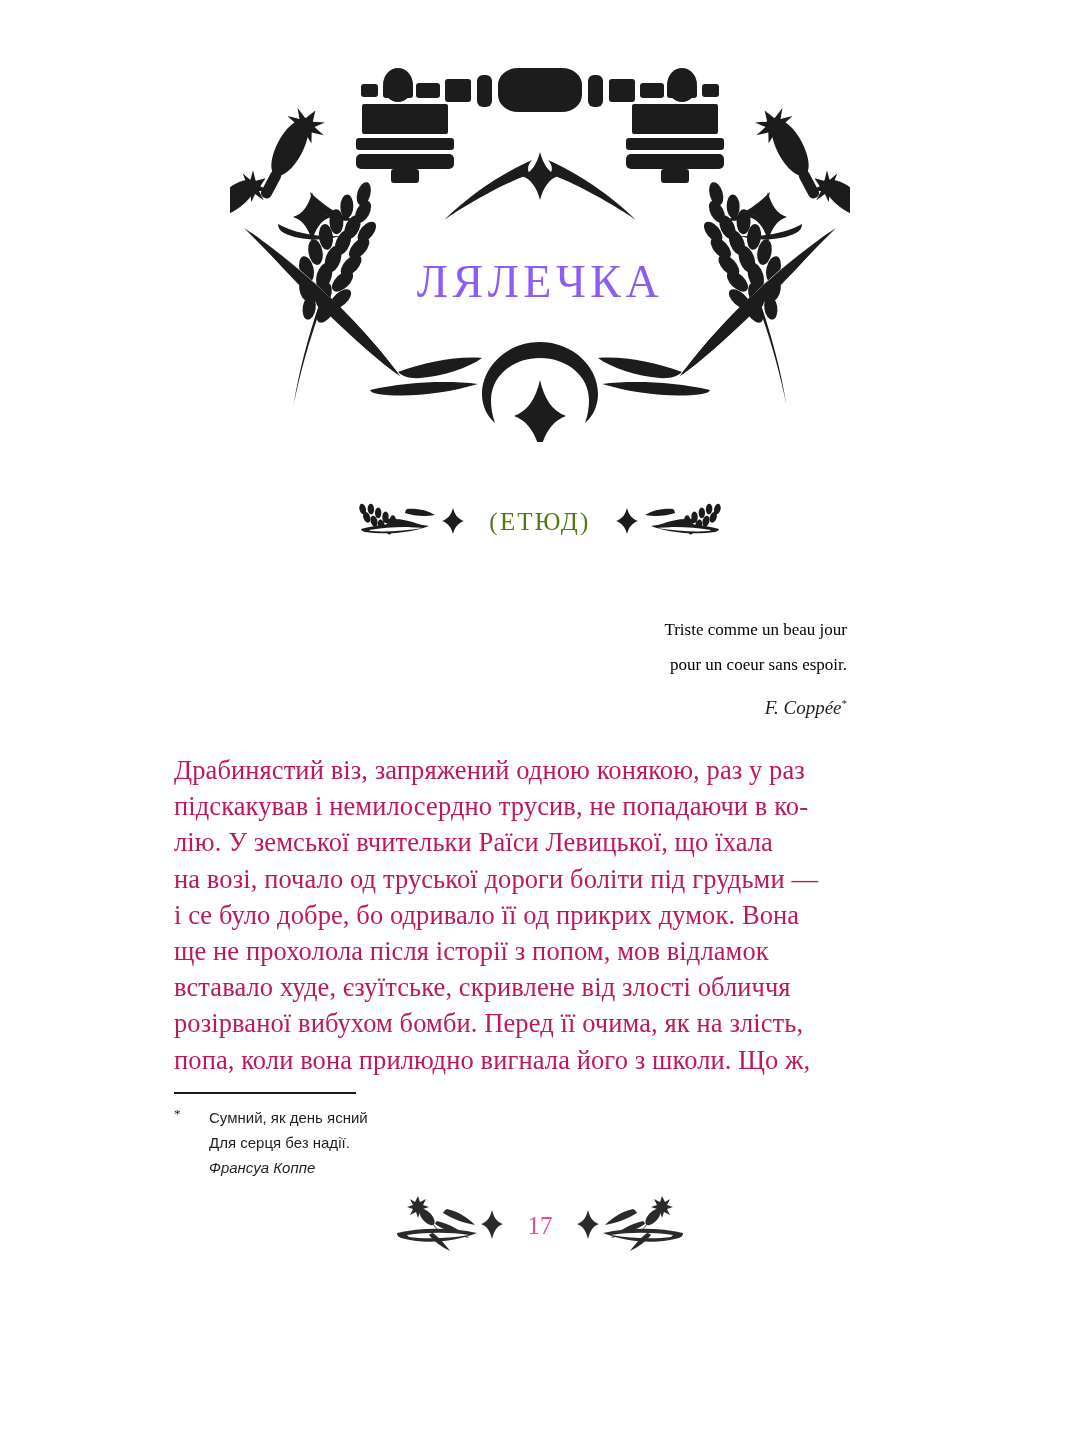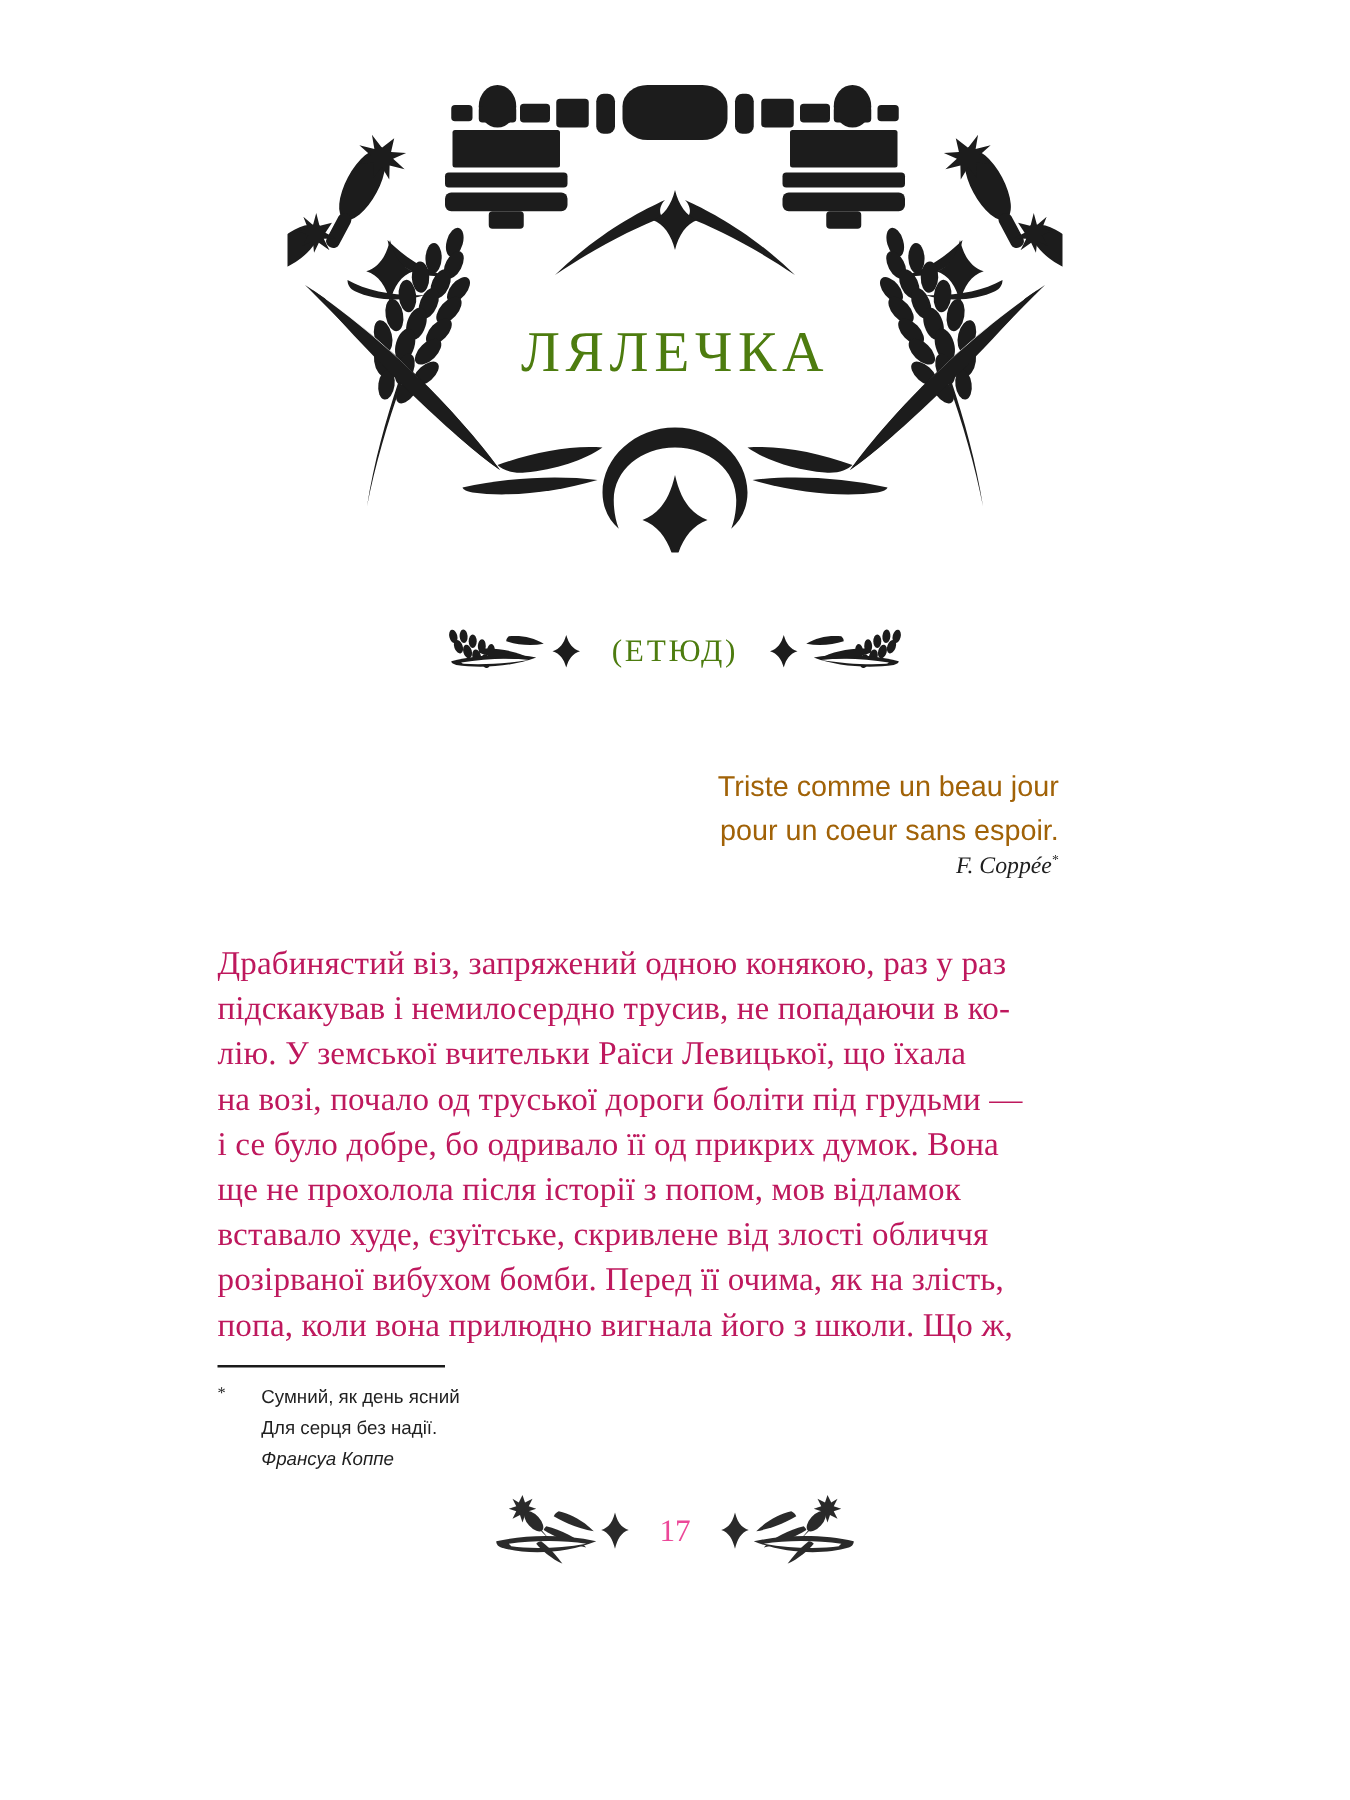--- a/index.html
+++ b/index.html
@@ -44,21 +44,21 @@
   .chapter-title {
     position: absolute;
     left: 0;
     top: 228px;
     width: 1080px;
     text-align: center;
     font-family: "Liberation Serif", "DejaVu Serif", serif;
     font-size: 46px;
     letter-spacing: 4.5px;
     font-weight: 400;
-    color: #4d7c0f;
+    color: #8b5cf6;
     line-height: 1;
     white-space: nowrap;
   }
 
   
   .subtitle-row {
     position: absolute;
     left: 0;
     top: 490px;
     width: 1080px;
@@ -80,28 +80,28 @@
 
   
   .epigraph {
     position: absolute;
     right: 233px;
     top: 612px;
     width: 420px;
     text-align: right;
   }
   .epigraph-line {
-    font-family: Liberation Sans, sans-serif;
-    font-size: 23px;
+    font-family: Liberation Serif, serif;
+    font-size: 17px;
     line-height: 35px;
-    color: #a16207;
+    color: #000000;
     white-space: nowrap;
   }
   .epigraph-source {
-    margin-top: 0;
+    margin-top: 15px;
     font-family: "Liberation Serif", "DejaVu Serif", serif;
     font-style: italic;
     font-size: 19px;
     color: #1f1f1f;
     white-space: nowrap;
   }
   .epigraph-source .fn-mark {
     font-style: normal;
     font-size: 11px;
     vertical-align: super;

